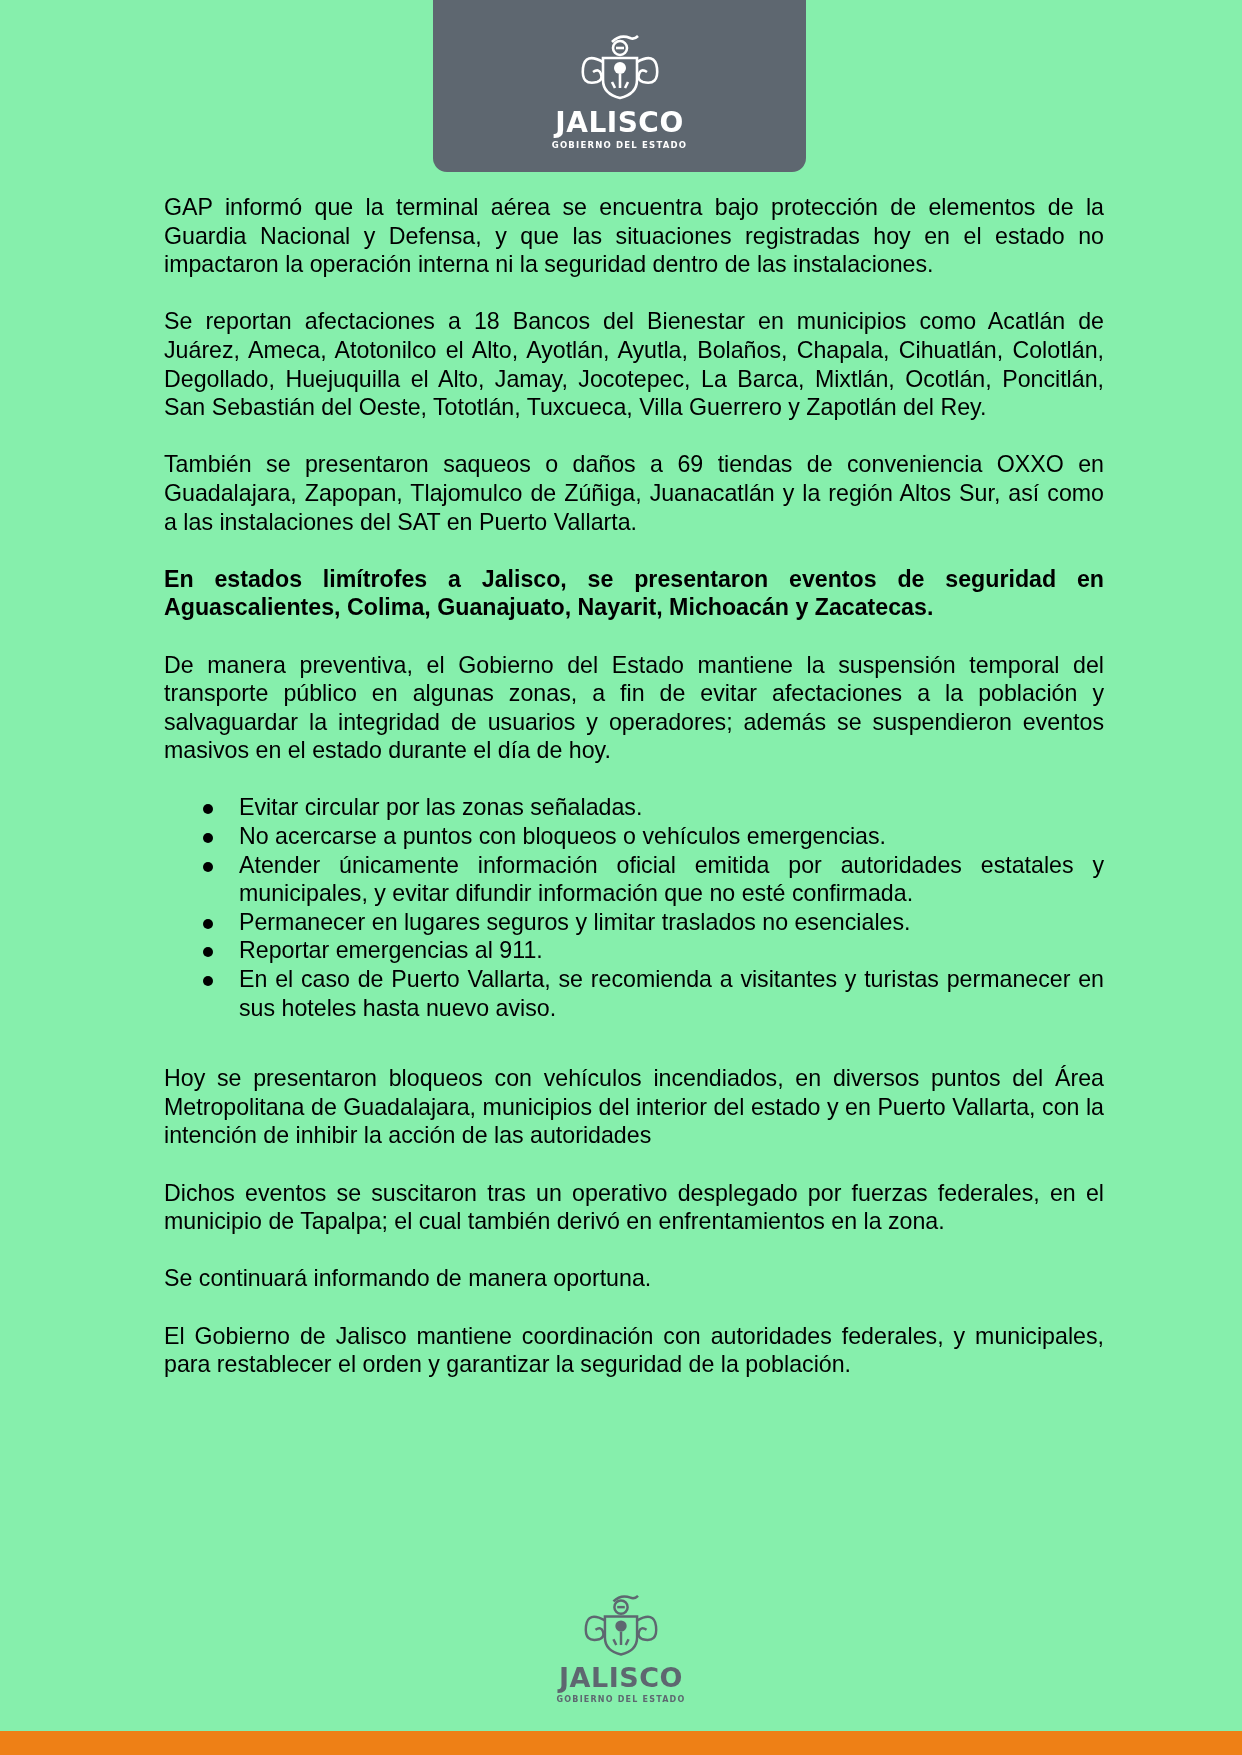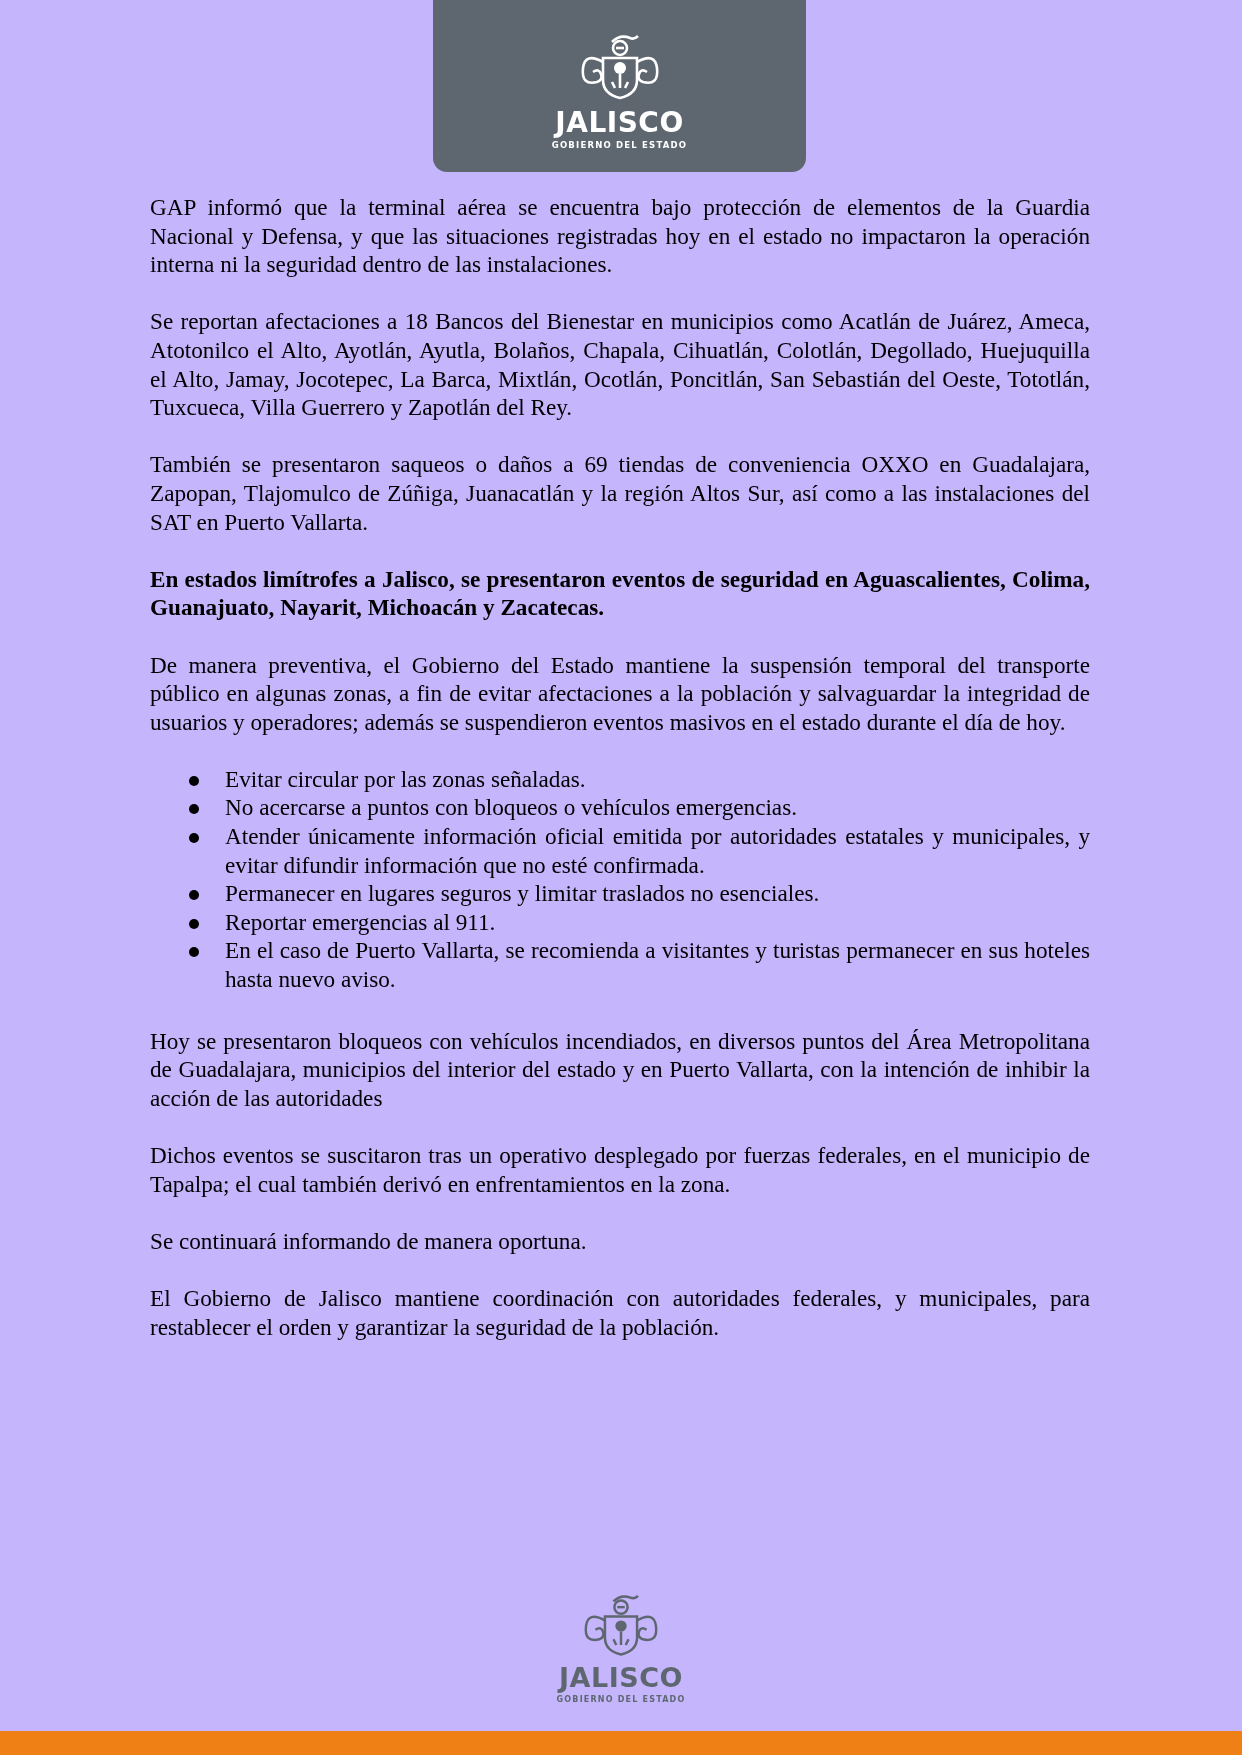--- a/index.html
+++ b/index.html
@@ -1,17 +1,17 @@
 <!DOCTYPE html>
 <html><head>
   <meta charset="utf-8">
   <style>
     html, body { margin: 0; padding: 0; background: #ffffff; }
     body { width: 1242px; height: 1755px; position: relative; overflow: hidden; }
-    .page { position: relative; width: 1242px; height: 1755px; background: #c4b5fd; }
+    .page { position: relative; width: 1242px; height: 1755px; background: #86efac; }
 
     .header-panel {
       position: absolute; left: 433px; top: 0; width: 373px; height: 172px;
       background: #5e6770; border-radius: 0 0 14px 14px;
     }
     .crest { position: absolute; }
     .header-panel .crest { left: 146px; top: 32px; width: 82px; height: 74px; }
     .wordmark {
       position: absolute; left: 0; width: 100%; text-align: center;
       font-family: "DejaVu Sans", sans-serif; font-weight: bold; letter-spacing: 0.5px;
@@ -20,27 +20,27 @@
     .header-panel .wordmark-sub { top: 140px; font-size: 8.5px; color: #ffffff; letter-spacing: 1.2px; }
 
     .footer-logo { position: absolute; left: 533px; top: 1590px; width: 176px; height: 120px; }
     .footer-logo .crest { left: 48px; top: 2px; width: 80px; height: 70px; }
     .footer-logo .wordmark-title { top: 72px; font-size: 27px; color: #5e6770; }
     .footer-logo .wordmark-sub { top: 105px; font-size: 8px; color: #5e6770; letter-spacing: 1.2px; }
 
     .orange-bar { position: absolute; left: 0; top: 1731px; width: 1242px; height: 24px; background: #ee8016; }
 
     .body-text {
-      position: absolute; left: 150px; top: 193px; width: 940px;
-      font-family: Liberation Serif, serif; font-size: 23.2px; line-height: 28.6px;
+      position: absolute; left: 164px; top: 193px; width: 940px;
+      font-family: Liberation Sans, sans-serif; font-size: 23.2px; line-height: 28.6px;
       color: #000; text-align: justify;
     }
     .body-text p { margin: 0 0 28.6px 0; }
     .body-text p.bold { font-weight: bold; }
-    .body-text ul { list-style: none; margin: 0 0 33px 0; padding: 0; }
+    .body-text ul { list-style: none; margin: 0 0 42px 0; padding: 0; }
     .body-text li { position: relative; padding-left: 75px; }
     .body-text li .bullet {
       position: absolute; left: 39px; top: 11px; width: 10px; height: 10px;
       border-radius: 50%; background: #000;
     }
   </style>
 </head>
 <body>
 
 <div class="page">

